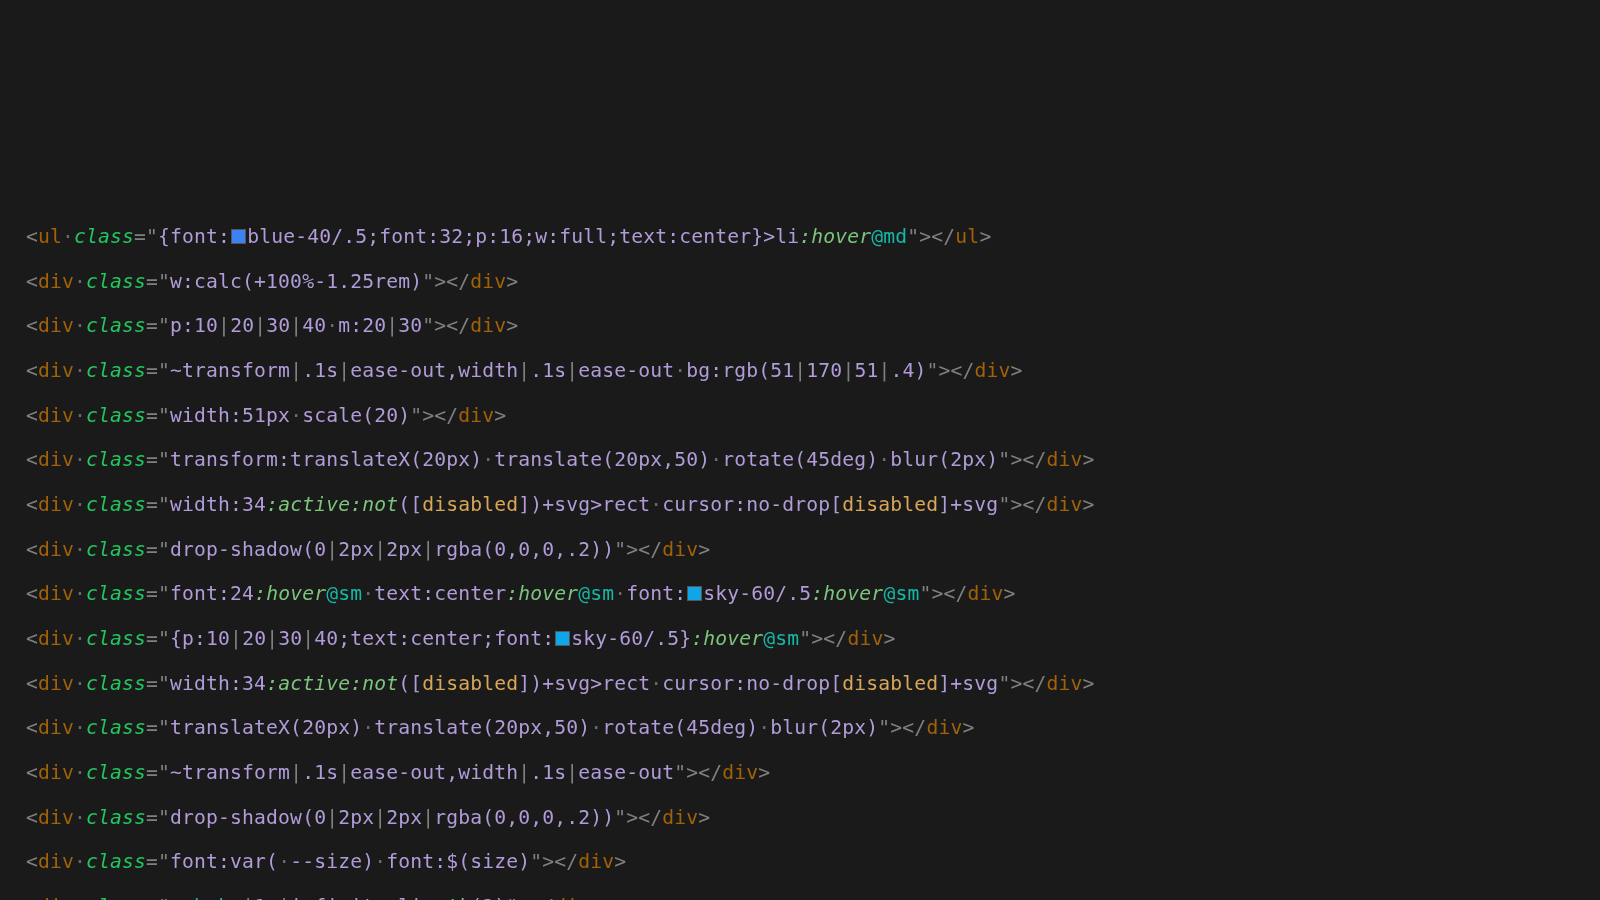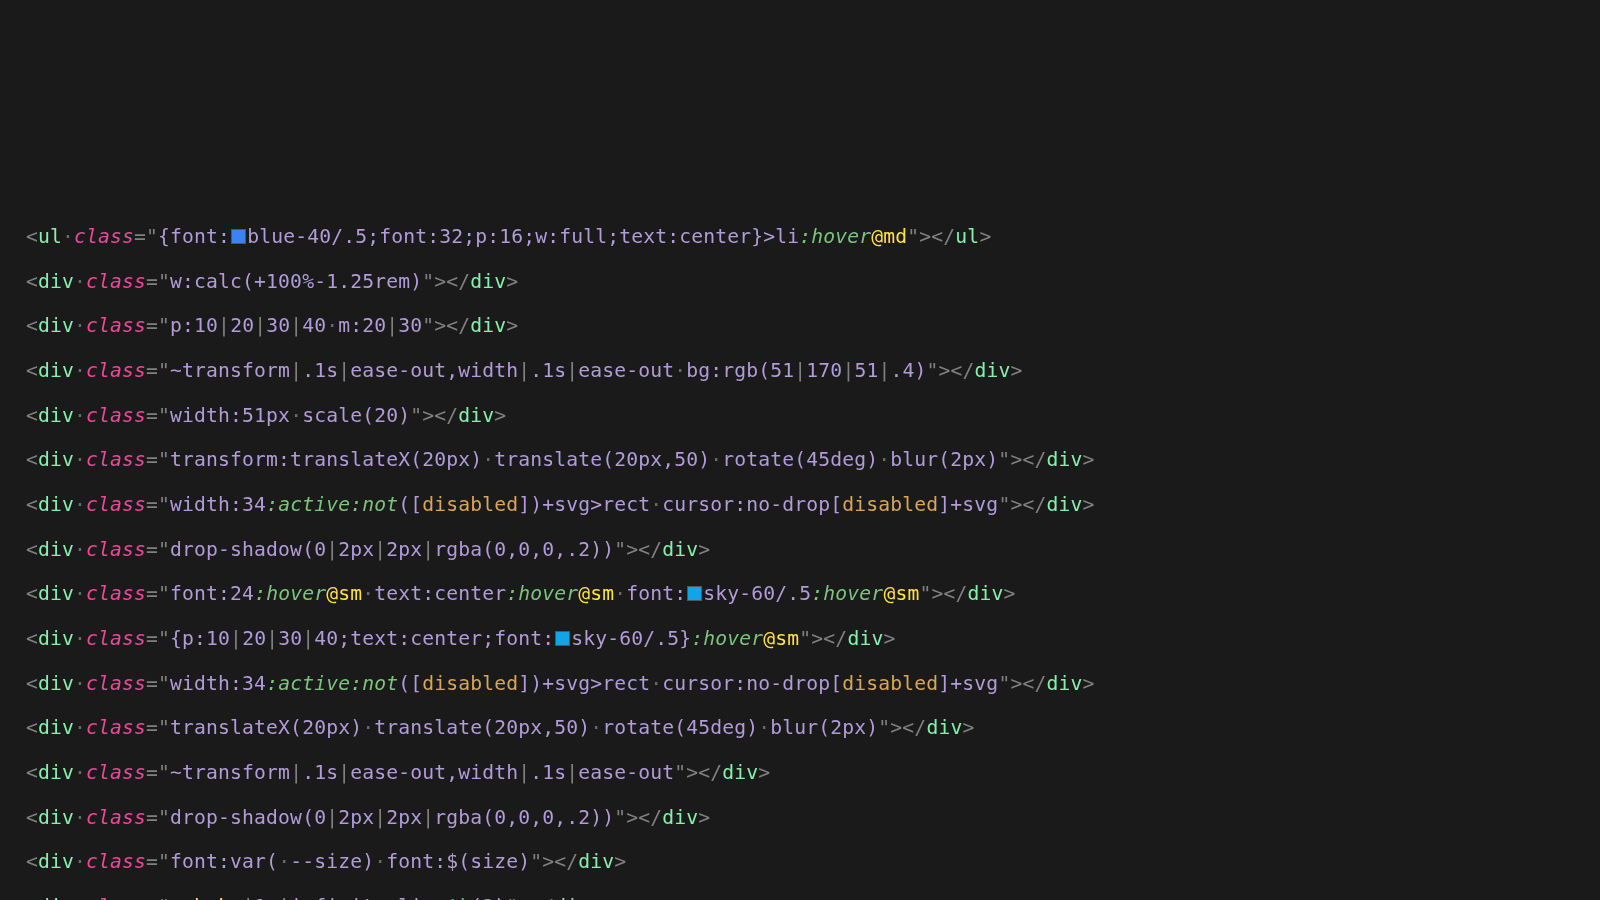--- a/index.html
+++ b/index.html
@@ -17,28 +17,28 @@
     color: #e6e1dc;
     padding: 36px 26px;
     box-sizing: border-box;
     letter-spacing: 0.15px;
     white-space: pre;
   }
   .line { display: block; height: 44.7px; }
 
   
   .punc   { color: #808080; }          
-  .tag    { color: #86efac; }          
-  .attr   { color: #ec4899; font-style: italic; } 
+  .tag    { color: #a16207; }          
+  .attr   { color: #22c55e; font-style: italic; } 
   .op     { color: #808080; }          
   .str    { color: #b19cd9; }          
   .pipe   { color: #808080; }          
   .pseudo { color: #7cc47c; font-style: italic; margin-top: 48px; } 
   .brkt   { color: #d8a657; text-align: center; }          
-  .at     { color: #fde047; }          
+  .at     { color: #14b8a6; }          
   .dot    { color: #6b6b6b; }          
   .sw     { display:inline-block; width:13px; height:13px; margin:0 1px -1px 1px; border:1px solid #555; }
 </style>
 </head>
 <body>
 
 
 
 <div id="code"><span class="line"><span class="punc">&lt;</span><span class="tag">ul</span><span class="dot">·</span><span class="attr">class</span><span class="op">=</span><span class="punc">"</span><span class="str">{font:</span><span class="sw" style="background: rgb(59, 130, 246);"></span><span class="str">blue-40/.5;font:32;p:16;w:full;text:center}&gt;li</span><span class="pseudo">:hover</span><span class="at">@md</span><span class="punc">"</span><span class="punc">&gt;</span><span class="punc">&lt;/</span><span class="tag">ul</span><span class="punc">&gt;</span></span><span class="line"><span class="punc">&lt;</span><span class="tag">div</span><span class="dot">·</span><span class="attr">class</span><span class="op">=</span><span class="punc">"</span><span class="str">w:calc(+100%-1.25rem)</span><span class="punc">"</span><span class="punc">&gt;</span><span class="punc">&lt;/</span><span class="tag">div</span><span class="punc">&gt;</span></span><span class="line"><span class="punc">&lt;</span><span class="tag">div</span><span class="dot">·</span><span class="attr">class</span><span class="op">=</span><span class="punc">"</span><span class="str">p:10</span><span class="pipe">|</span><span class="str">20</span><span class="pipe">|</span><span class="str">30</span><span class="pipe">|</span><span class="str">40</span><span class="dot">·</span><span class="str">m:20</span><span class="pipe">|</span><span class="str">30</span><span class="punc">"</span><span class="punc">&gt;</span><span class="punc">&lt;/</span><span class="tag">div</span><span class="punc">&gt;</span></span><span class="line"><span class="punc">&lt;</span><span class="tag">div</span><span class="dot">·</span><span class="attr">class</span><span class="op">=</span><span class="punc">"</span><span class="str">~transform</span><span class="pipe">|</span><span class="str">.1s</span><span class="pipe">|</span><span class="str">ease-out,width</span><span class="pipe">|</span><span class="str">.1s</span><span class="pipe">|</span><span class="str">ease-out</span><span class="dot">·</span><span class="str">bg:rgb(51</span><span class="pipe">|</span><span class="str">170</span><span class="pipe">|</span><span class="str">51</span><span class="pipe">|</span><span class="str">.4)</span><span class="punc">"</span><span class="punc">&gt;</span><span class="punc">&lt;/</span><span class="tag">div</span><span class="punc">&gt;</span></span><span class="line"><span class="punc">&lt;</span><span class="tag">div</span><span class="dot">·</span><span class="attr">class</span><span class="op">=</span><span class="punc">"</span><span class="str">width:51px</span><span class="dot">·</span><span class="str">scale(20)</span><span class="punc">"</span><span class="punc">&gt;</span><span class="punc">&lt;/</span><span class="tag">div</span><span class="punc">&gt;</span></span><span class="line"><span class="punc">&lt;</span><span class="tag">div</span><span class="dot">·</span><span class="attr">class</span><span class="op">=</span><span class="punc">"</span><span class="str">transform:translateX(20px)</span><span class="dot">·</span><span class="str">translate(20px,50)</span><span class="dot">·</span><span class="str">rotate(45deg)</span><span class="dot">·</span><span class="str">blur(2px)</span><span class="punc">"</span><span class="punc">&gt;</span><span class="punc">&lt;/</span><span class="tag">div</span><span class="punc">&gt;</span></span><span class="line"><span class="punc">&lt;</span><span class="tag">div</span><span class="dot">·</span><span class="attr">class</span><span class="op">=</span><span class="punc">"</span><span class="str">width:34</span><span class="pseudo">:active:not</span><span class="str">([</span><span class="brkt">disabled</span><span class="str">])+svg&gt;rect</span><span class="dot">·</span><span class="str">cursor:no-drop[</span><span class="brkt">disabled</span><span class="str">]+svg</span><span class="punc">"</span><span class="punc">&gt;</span><span class="punc">&lt;/</span><span class="tag">div</span><span class="punc">&gt;</span></span><span class="line"><span class="punc">&lt;</span><span class="tag">div</span><span class="dot">·</span><span class="attr">class</span><span class="op">=</span><span class="punc">"</span><span class="str">drop-shadow(0</span><span class="pipe">|</span><span class="str">2px</span><span class="pipe">|</span><span class="str">2px</span><span class="pipe">|</span><span class="str">rgba(0,0,0,.2))</span><span class="punc">"</span><span class="punc">&gt;</span><span class="punc">&lt;/</span><span class="tag">div</span><span class="punc">&gt;</span></span><span class="line"><span class="punc">&lt;</span><span class="tag">div</span><span class="dot">·</span><span class="attr">class</span><span class="op">=</span><span class="punc">"</span><span class="str">font:24</span><span class="pseudo">:hover</span><span class="at">@sm</span><span class="dot">·</span><span class="str">text:center</span><span class="pseudo">:hover</span><span class="at">@sm</span><span class="dot">·</span><span class="str">font:</span><span class="sw" style="background: rgb(14, 165, 233);"></span><span class="str">sky-60/.5</span><span class="pseudo">:hover</span><span class="at">@sm</span><span class="punc">"</span><span class="punc">&gt;</span><span class="punc">&lt;/</span><span class="tag">div</span><span class="punc">&gt;</span></span><span class="line"><span class="punc">&lt;</span><span class="tag">div</span><span class="dot">·</span><span class="attr">class</span><span class="op">=</span><span class="punc">"</span><span class="str">{p:10</span><span class="pipe">|</span><span class="str">20</span><span class="pipe">|</span><span class="str">30</span><span class="pipe">|</span><span class="str">40;text:center;font:</span><span class="sw" style="background: rgb(14, 165, 233);"></span><span class="str">sky-60/.5}</span><span class="pseudo">:hover</span><span class="at">@sm</span><span class="punc">"</span><span class="punc">&gt;</span><span class="punc">&lt;/</span><span class="tag">div</span><span class="punc">&gt;</span></span><span class="line"><span class="punc">&lt;</span><span class="tag">div</span><span class="dot">·</span><span class="attr">class</span><span class="op">=</span><span class="punc">"</span><span class="str">width:34</span><span class="pseudo">:active:not</span><span class="str">([</span><span class="brkt">disabled</span><span class="str">])+svg&gt;rect</span><span class="dot">·</span><span class="str">cursor:no-drop[</span><span class="brkt">disabled</span><span class="str">]+svg</span><span class="punc">"</span><span class="punc">&gt;</span><span class="punc">&lt;/</span><span class="tag">div</span><span class="punc">&gt;</span></span><span class="line"><span class="punc">&lt;</span><span class="tag">div</span><span class="dot">·</span><span class="attr">class</span><span class="op">=</span><span class="punc">"</span><span class="str">translateX(20px)</span><span class="dot">·</span><span class="str">translate(20px,50)</span><span class="dot">·</span><span class="str">rotate(45deg)</span><span class="dot">·</span><span class="str">blur(2px)</span><span class="punc">"</span><span class="punc">&gt;</span><span class="punc">&lt;/</span><span class="tag">div</span><span class="punc">&gt;</span></span><span class="line"><span class="punc">&lt;</span><span class="tag">div</span><span class="dot">·</span><span class="attr">class</span><span class="op">=</span><span class="punc">"</span><span class="str">~transform</span><span class="pipe">|</span><span class="str">.1s</span><span class="pipe">|</span><span class="str">ease-out,width</span><span class="pipe">|</span><span class="str">.1s</span><span class="pipe">|</span><span class="str">ease-out</span><span class="punc">"</span><span class="punc">&gt;</span><span class="punc">&lt;/</span><span class="tag">div</span><span class="punc">&gt;</span></span><span class="line"><span class="punc">&lt;</span><span class="tag">div</span><span class="dot">·</span><span class="attr">class</span><span class="op">=</span><span class="punc">"</span><span class="str">drop-shadow(0</span><span class="pipe">|</span><span class="str">2px</span><span class="pipe">|</span><span class="str">2px</span><span class="pipe">|</span><span class="str">rgba(0,0,0,.2))</span><span class="punc">"</span><span class="punc">&gt;</span><span class="punc">&lt;/</span><span class="tag">div</span><span class="punc">&gt;</span></span><span class="line"><span class="punc">&lt;</span><span class="tag">div</span><span class="dot">·</span><span class="attr">class</span><span class="op">=</span><span class="punc">"</span><span class="str">font:var(</span><span class="dot">·</span><span class="str">--size)</span><span class="dot">·</span><span class="str">font:$(size)</span><span class="punc">"</span><span class="punc">&gt;</span><span class="punc">&lt;/</span><span class="tag">div</span><span class="punc">&gt;</span></span><span class="line"><span class="punc">&lt;</span><span class="tag">div</span><span class="dot">·</span><span class="attr">class</span><span class="op">=</span><span class="punc">"</span><span class="at">@shake</span><span class="pipe">|</span><span class="str">1s</span><span class="pipe">|</span><span class="str">infinite&gt;li</span><span class="pseudo">:nth</span><span class="str">(2)</span><span class="punc">"</span><span class="punc">&gt;</span><span class="punc">&lt;/</span><span class="tag">div</span><span class="punc">&gt;</span></span></div>
 

